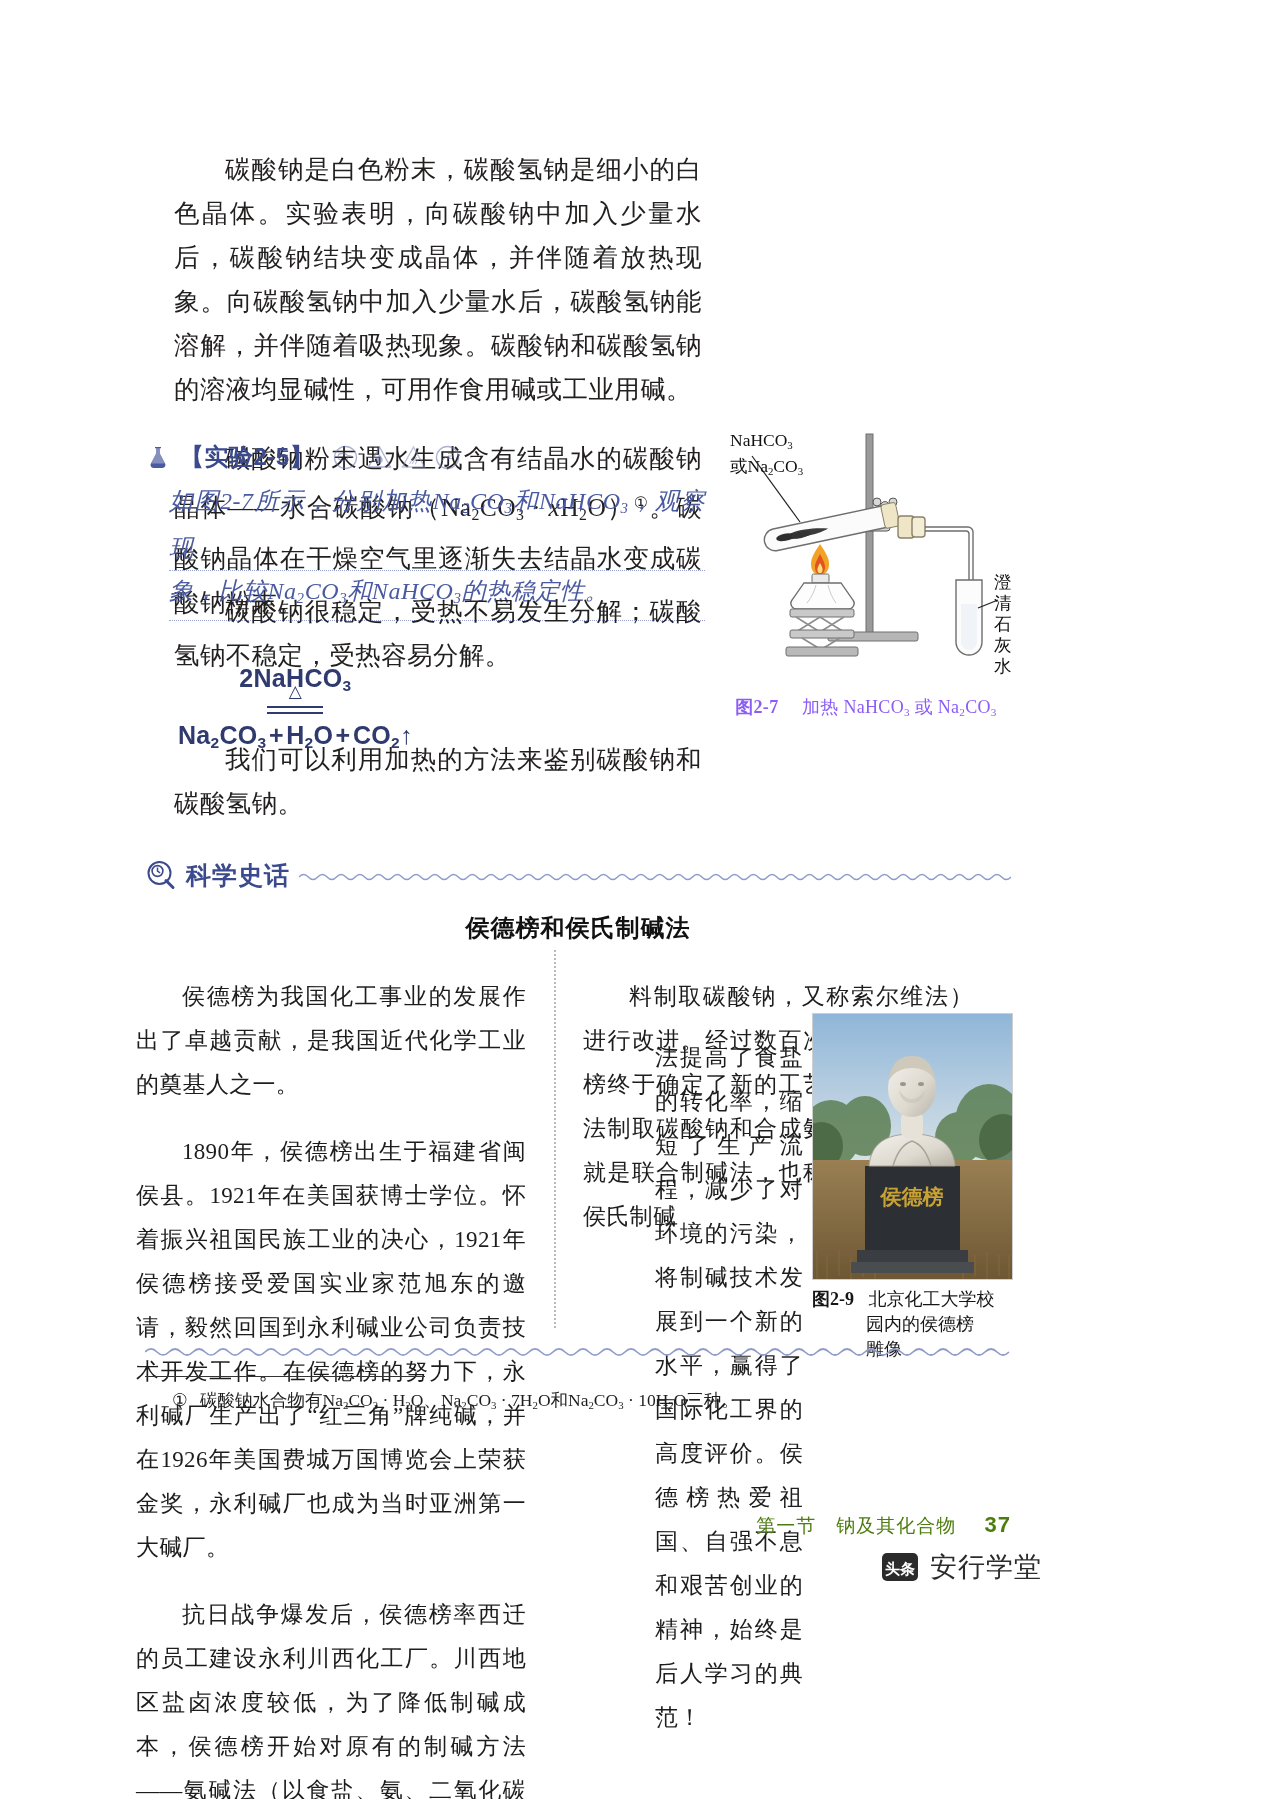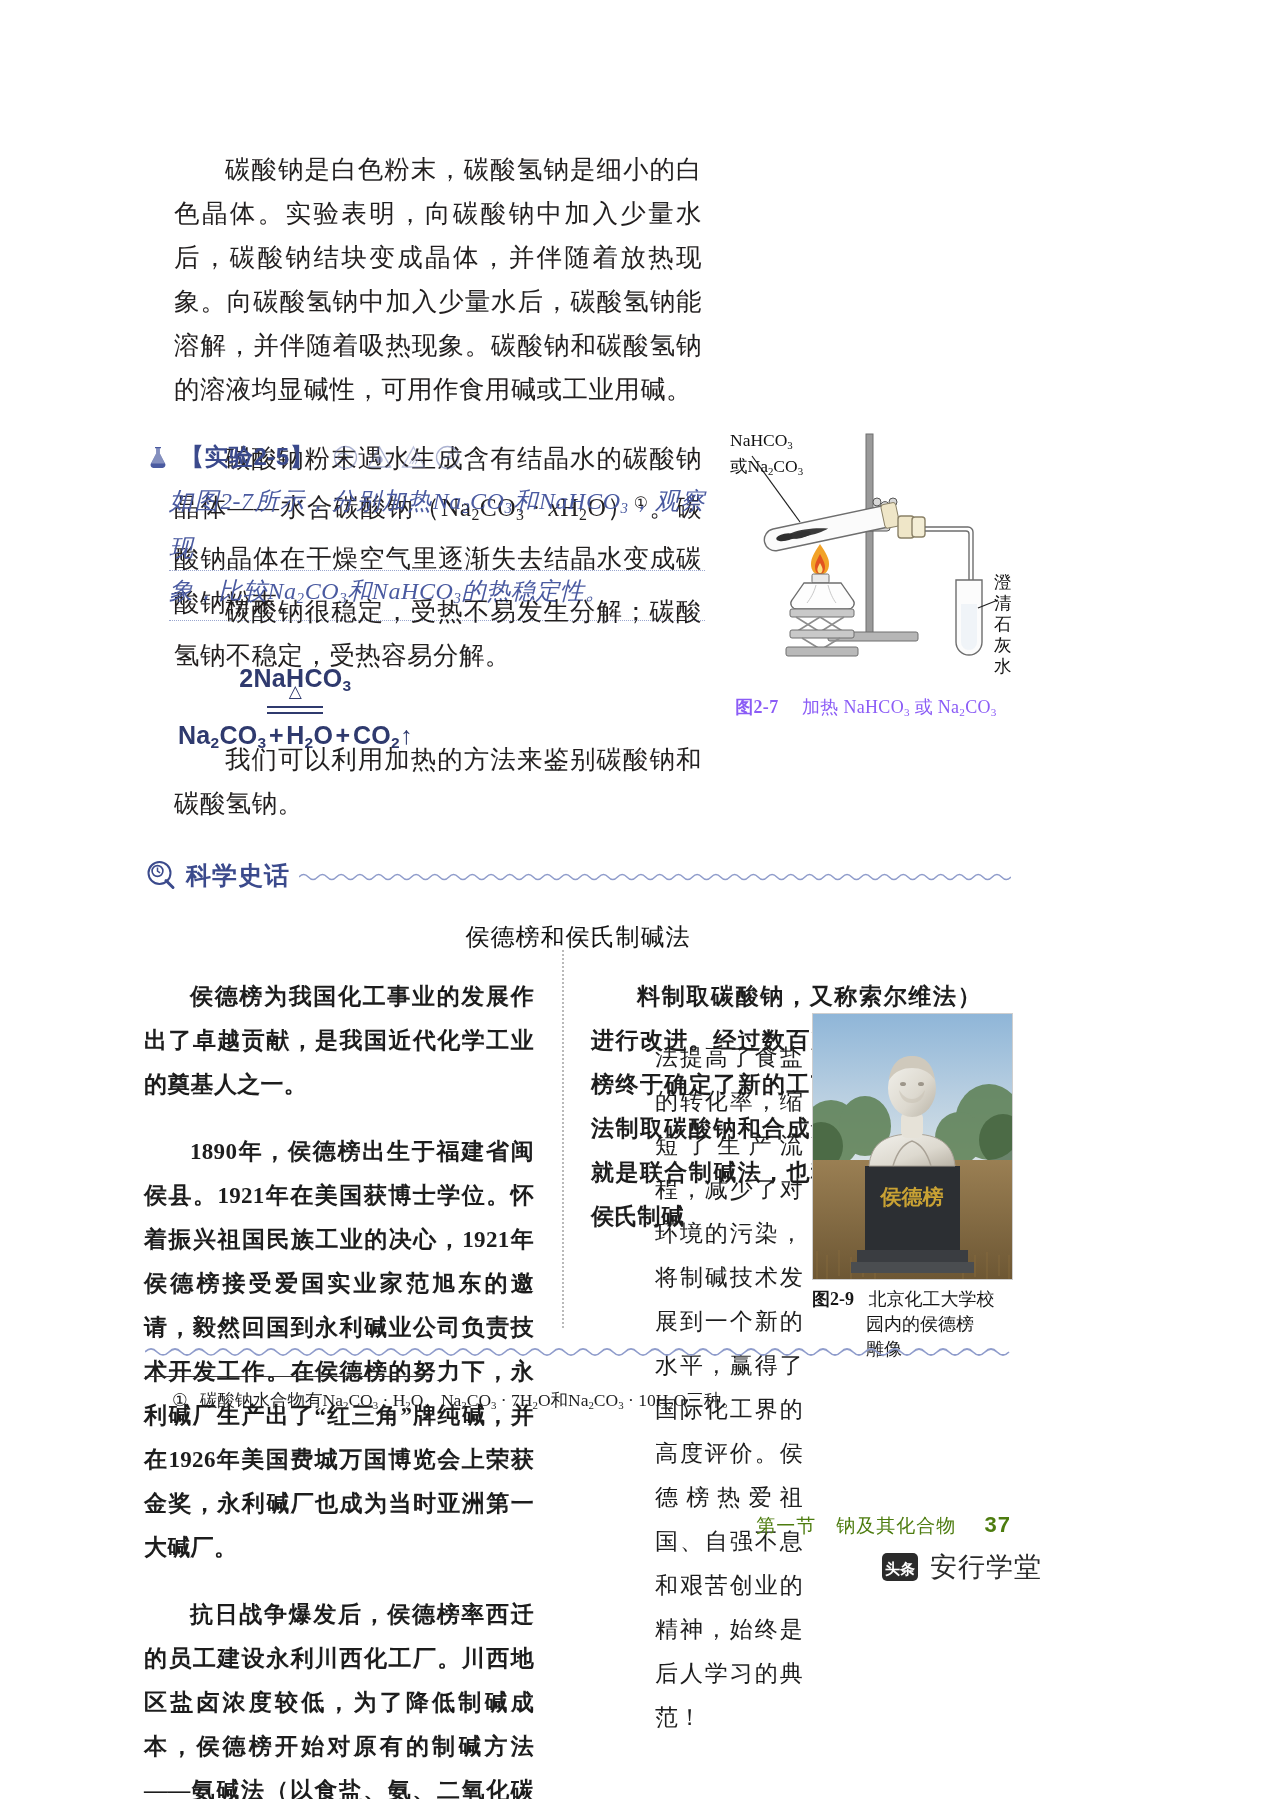--- a/index.html
+++ b/index.html
@@ -77,23 +77,23 @@
   #sci-head{position:absolute;left:145px;top:855px;width:866px;height:40px;
             display:flex;align-items:center;gap:9px;}
   #sci-head .sh-title{
     font-family:"Liberation Sans","DejaVu Sans",sans-serif;
     font-weight:bold;font-size:25px;color:#3b4a8c;letter-spacing:1px;
   }
   .wavy{flex:1;height:12px;}
   #sci-subtitle{
     position:absolute;left:145px;top:912px;width:866px;text-align:center;
     font-family:"Liberation Sans","DejaVu Sans",sans-serif;
-    font-weight:normal;font-size:24px;color:#111;letter-spacing:1px;margin-top:9px;
-  }
-  #cols{position:absolute;left:144px;top:952px;width:866px;height:390px;font-weight:bold;}
+    font-weight:bold;font-size:24px;color:#111;letter-spacing:1px;
+  }
+  #cols{position:absolute;left:136px;top:952px;width:866px;height:390px;}
   .col{position:absolute;top:0;}
   .colL{left:0;width:390px;}
   .colR{left:447px;width:390px;}
   .divider{position:absolute;left:418px;top:-2px;width:0;height:378px;
            border-left:2px dotted #b9b9b9;}
   .hist{
     font-size:23px;line-height:44px;letter-spacing:0.3px;
     text-align:justify;text-justify:inter-ideograph;color:#1d1d1d;
   }
 

